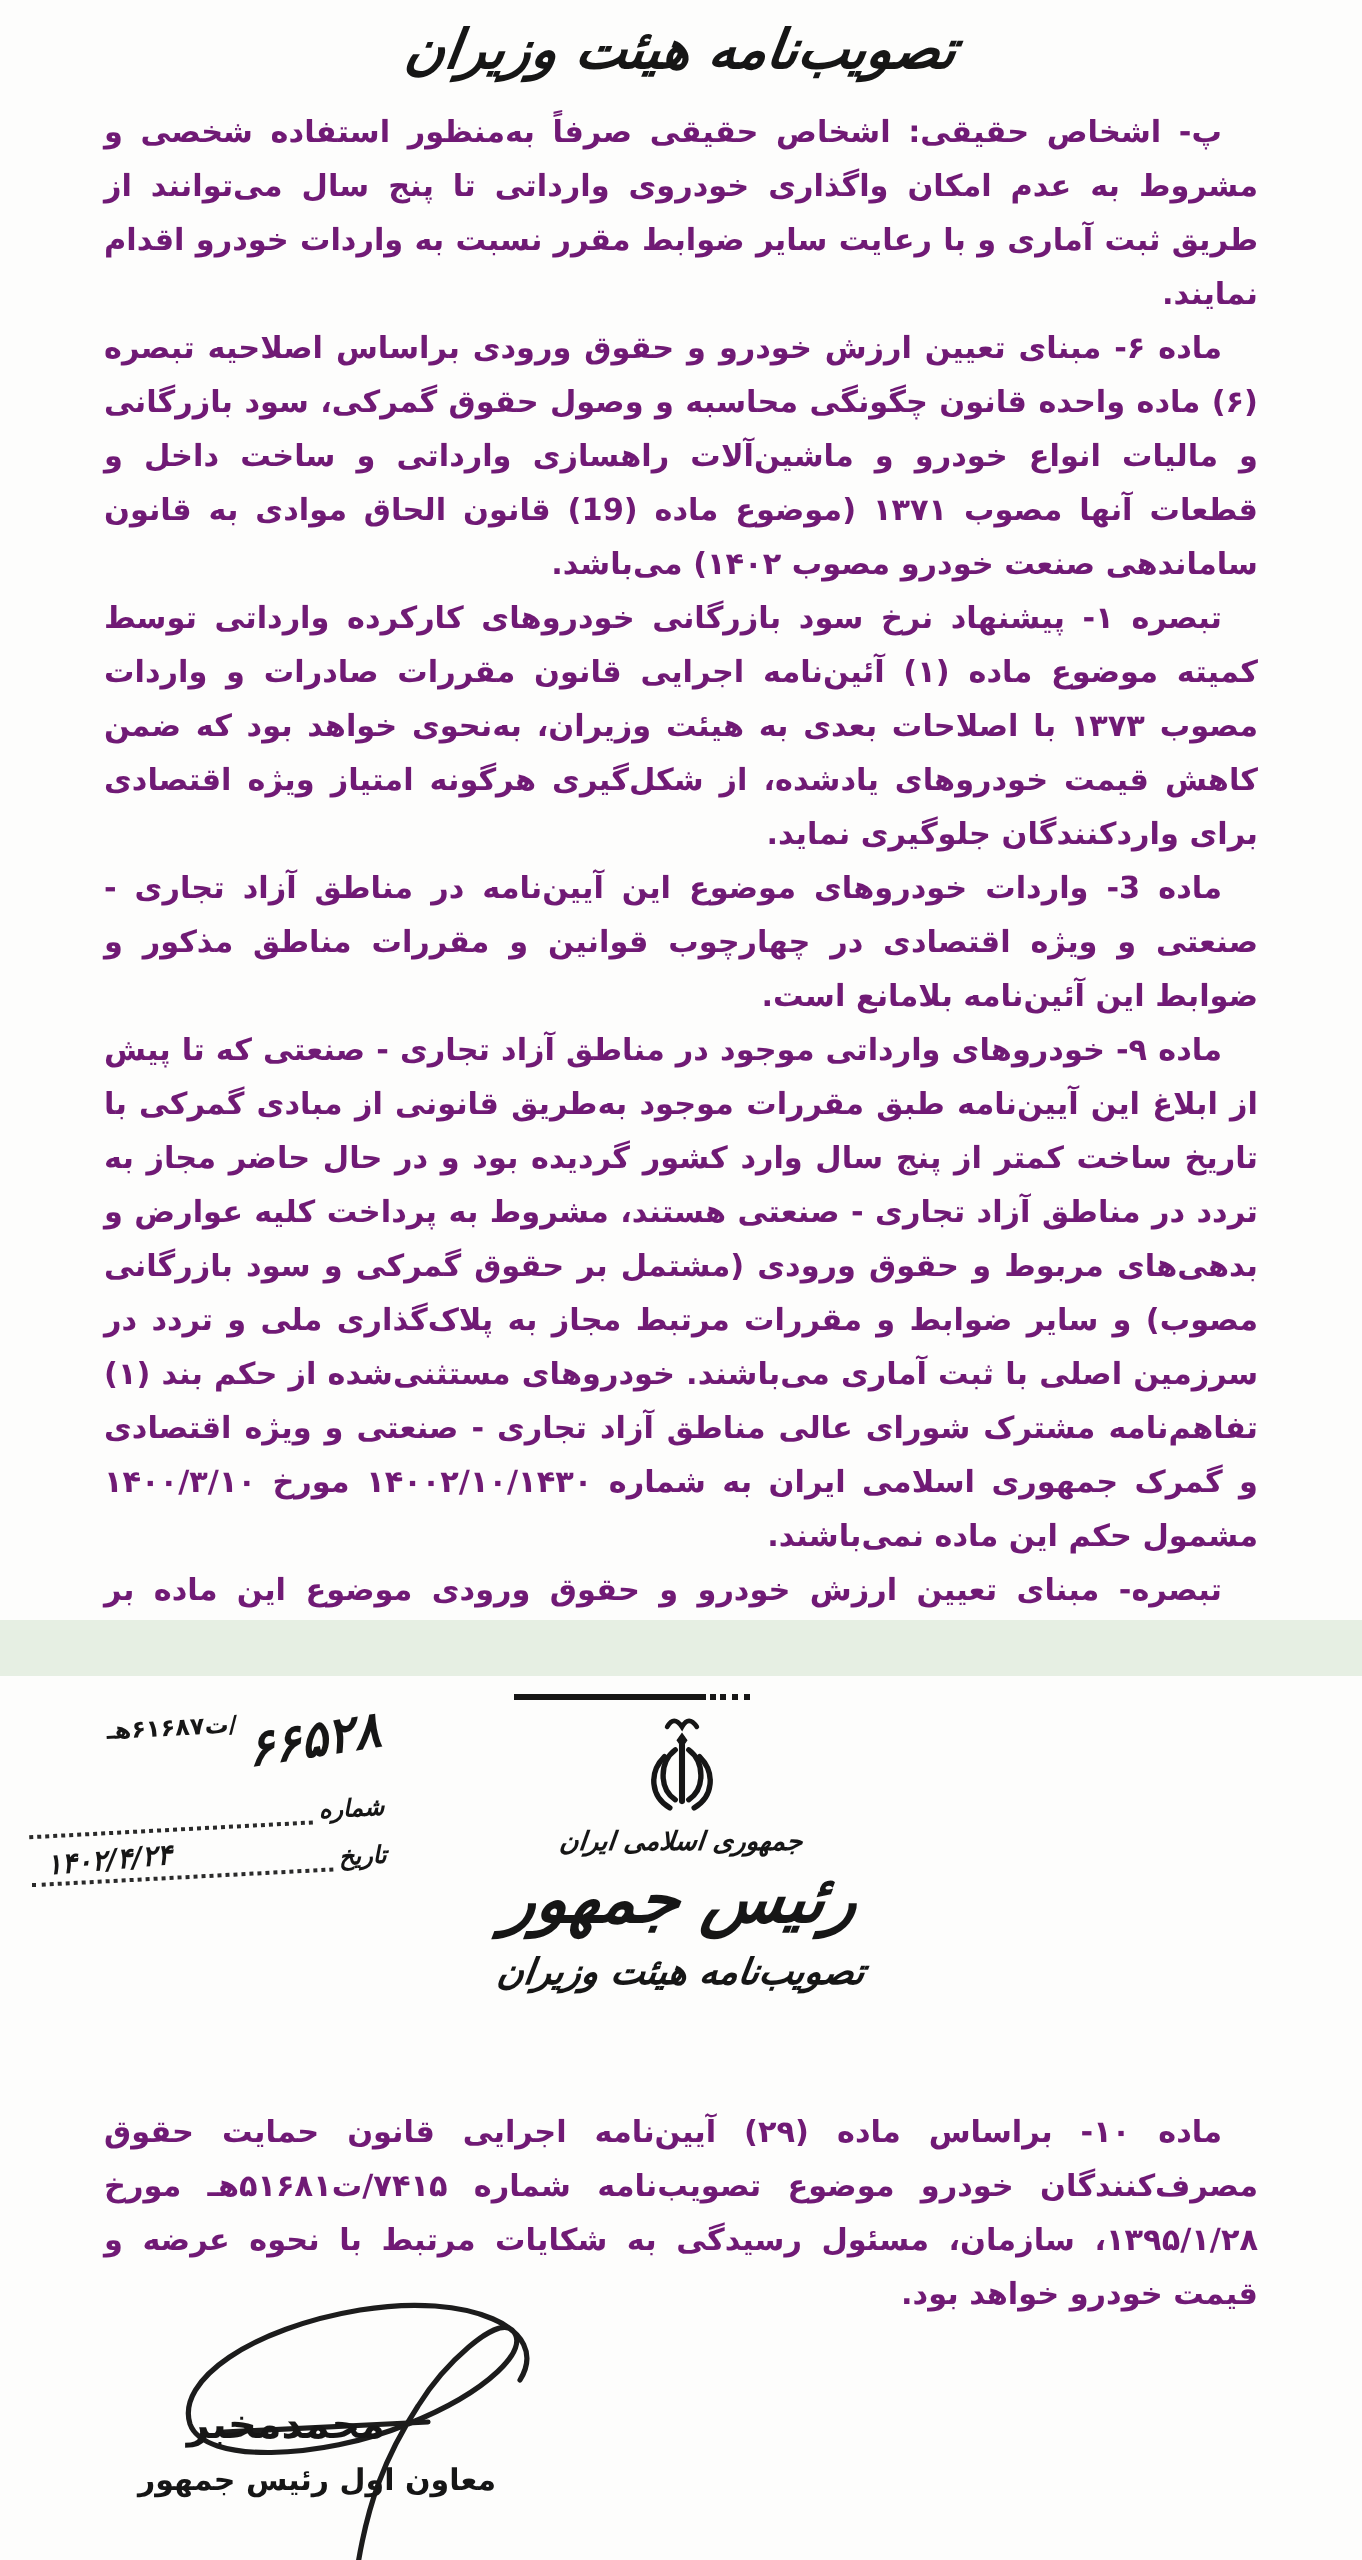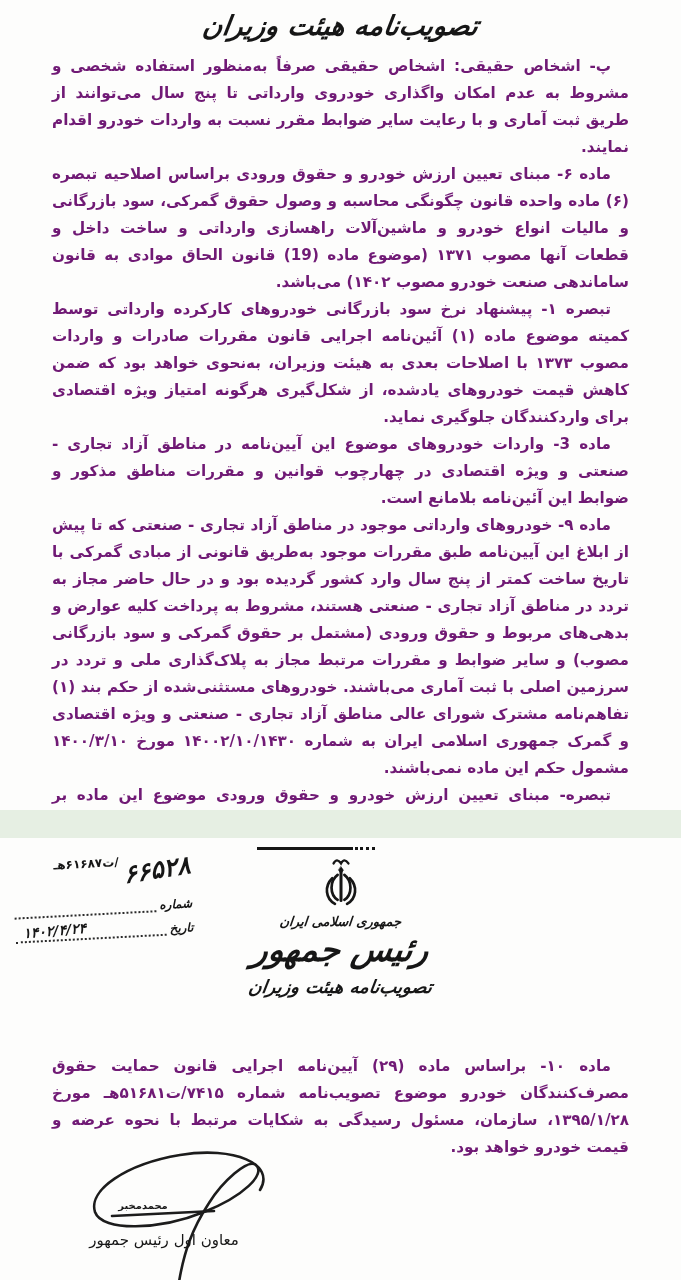--- a/index.html
+++ b/index.html
@@ -40,25 +40,25 @@
   }
   .letterhead{position:absolute;top:18px;left:0;right:0;text-align:center;direction:rtl;}
   .emblem{display:block;margin:0 auto;}
   .gov-name{font-size:13px;font-weight:700;font-style:italic;margin-top:4px;transform:skewX(-6deg);}
   .president{font-size:33px;font-weight:700;font-style:italic;line-height:1.3;transform:skewX(-8deg);}
   .doc-type{font-size:18px;font-weight:700;font-style:italic;margin-top:4px;transform:skewX(-8deg);}
   .page2-par{position:absolute;top:203px;left:52px;right:52px;margin-top:12px;}
   .sig-svg{position:absolute;top:298px;left:62px;}
   .sig-name{
     position:absolute;top:362px;left:88px;width:110px;text-align:center;
-    font-size:10px;font-weight:700;direction:rtl;
+    font-size:20px;font-weight:700;direction:rtl;
   }
   .sig-title{
     position:absolute;top:393px;left:80px;width:168px;text-align:center;
-    font-size:15px;font-weight:400;direction:rtl;white-space:nowrap;
+    font-size:15px;font-weight:700;direction:rtl;white-space:nowrap;
   }
 </style>
 </head>
 <body>
 
 <div id="canvas">
 
   <section class="page page1">
     <h1 class="title1">تصویب‌نامه هیئت وزیران</h1>
     <div class="textcol">

